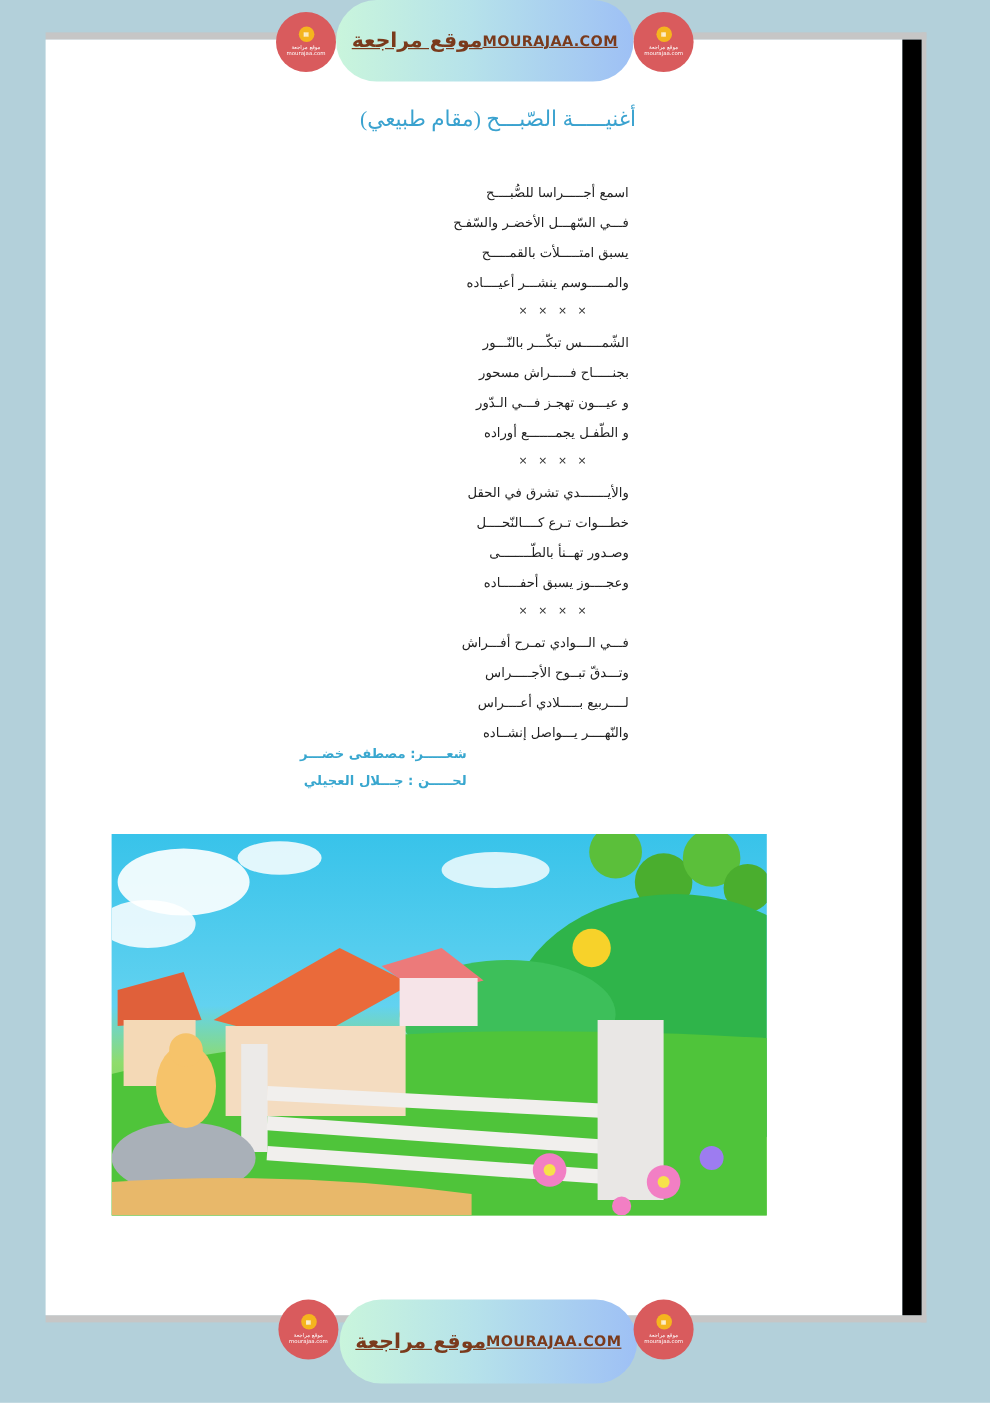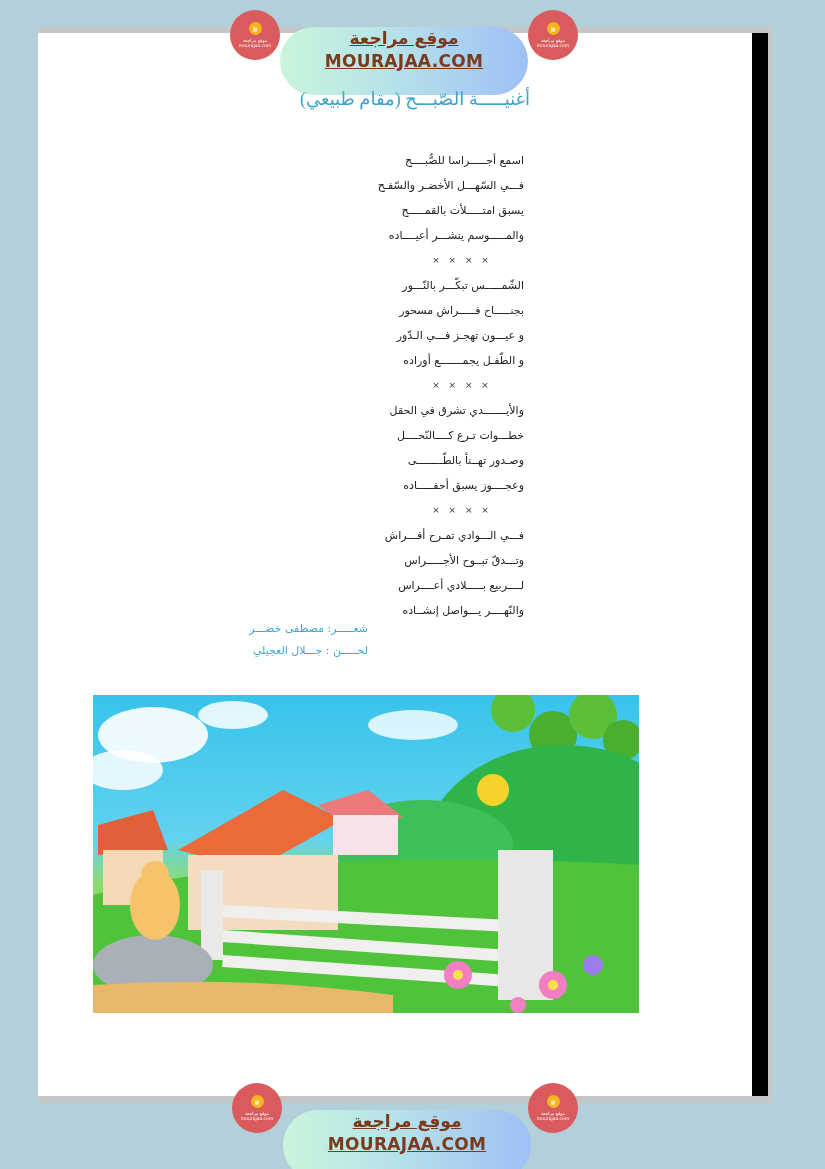--- a/index.html
+++ b/index.html
@@ -5,35 +5,35 @@
   html,body{margin:0;padding:0;}
   body{width:825px;height:1169px;background:#b3d0da;position:relative;overflow:hidden;font-family:"DejaVu Sans",sans-serif;}
   .page-shadow-top{position:absolute;left:38px;top:27px;width:734px;height:6px;background:#c6c6c6;}
   .page-shadow-right{position:absolute;left:768px;top:27px;width:4px;height:1075px;background:#c6c6c6;}
   .page-shadow-bottom{position:absolute;left:38px;top:1096px;width:734px;height:6px;background:#c6c6c6;}
   .page{position:absolute;left:38px;top:33px;width:714px;height:1063px;background:#ffffff;}
   .page-edge{position:absolute;left:752px;top:33px;width:16px;height:1063px;background:#000;}
 
   .banner{position:absolute;left:280px;width:248px;height:68px;border-radius:34px;
     background:linear-gradient(90deg,#c9f5dc 0%,#b6e2ea 45%,#9ec0f5 100%);
-    display:flex;flex-direction:column;align-items:center;margin-top:27px;}
+    display:flex;flex-direction:row;align-items:center;justify-content:center;}
   .banner.top{top:0px;}
   .banner.bottom{top:1083px;height:70px;border-radius:35px;}
   .banner-ar{font-family:"DejaVu Sans",sans-serif;font-size:17px;font-weight:bold;color:#7a3a1c;text-decoration:underline;direction:rtl;line-height:22px;}
-  .banner-en{font-family:"DejaVu Sans",sans-serif;font-size:17px;font-weight:bold;color:#7a3a1c;text-decoration:underline;line-height:24px;letter-spacing:0.3px;}
+  .banner-en{font-family:"DejaVu Sans",sans-serif;font-size:12px;font-weight:bold;color:#7a3a1c;text-decoration:underline;line-height:24px;letter-spacing:0.3px;}
   .badge{position:absolute;width:50px;height:50px;border-radius:50%;background:#d95b5d;display:flex;flex-direction:column;align-items:center;justify-content:center;}
   .badge .dot{width:13px;height:13px;border-radius:50%;background:#f5b51e;display:flex;align-items:center;justify-content:center;font-size:5px;color:#fff;font-weight:bold;}
   .badge .txt{font-size:4.5px;color:#fff;margin-top:3px;line-height:5px;text-align:center;}
 
   .title{position:absolute;left:240px;top:88px;width:290px;text-align:right;direction:rtl;color:#3aa2cf;font-family:Liberation Serif, serif;font-size:18px;}
   .poem{position:absolute;left:300px;top:148px;width:224px;direction:rtl;text-align:right;font-family:"DejaVu Sans",sans-serif;font-size:11px;color:#222;}
   .poem .line{height:25px;line-height:25px;white-space:nowrap;}
   .poem .sep{height:25px;line-height:25px;text-align:center;padding-right:0;width:100%;font-size:9px;letter-spacing:3px;color:#333;direction:ltr;}
   .poem .sep span{display:inline-block;margin-left:100px;}
-  .credits{position:absolute;left:206px;top:618px;width:162px;direction:rtl;color:#39a7cf;font-family:"DejaVu Sans",sans-serif;font-size:11px;font-weight:normal;}
+  .credits{position:absolute;left:227px;top:618px;width:162px;direction:rtl;color:#39a7cf;font-family:"DejaVu Sans",sans-serif;font-size:11px;font-weight:bold;}
   .credits div{height:22px;line-height:22px;}
 
   .illustration{position:absolute;left:93px;top:695px;width:546px;height:318px;overflow:hidden;background:linear-gradient(180deg,#38c3ea 0%,#62d2f0 45%,#8fdc6c 60%,#4fc43a 100%);}
   .illustration .caption{position:absolute;right:34px;top:205px;font-family:"DejaVu Sans",sans-serif;font-size:30px;font-weight:bold;color:#fff;direction:rtl;text-shadow:0 0 4px #222,0 0 2px #000;}
 </style>
 </head>
 <body>
 
 <div class="page-shadow-top"></div>
 <div class="page-shadow-right"></div>

